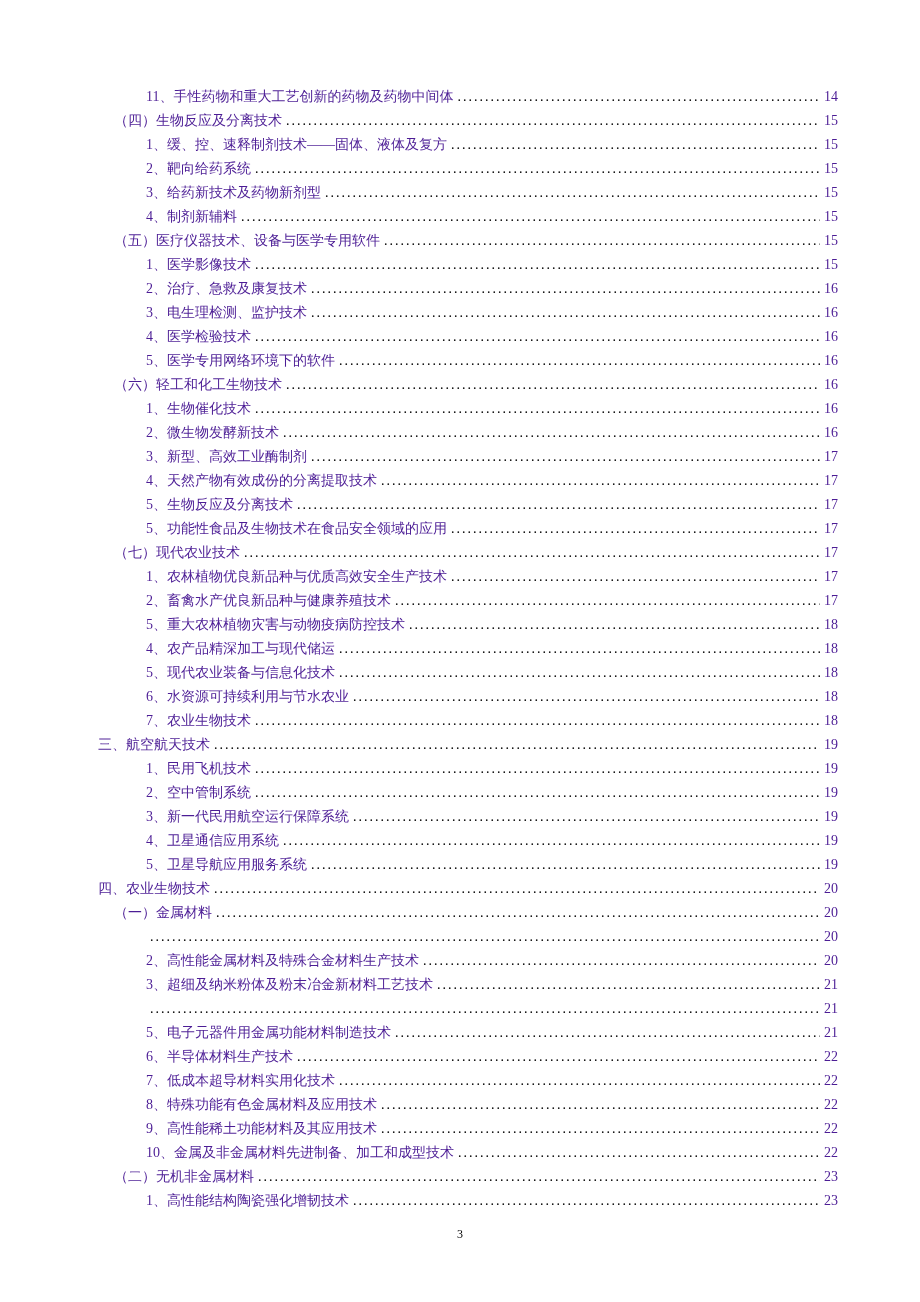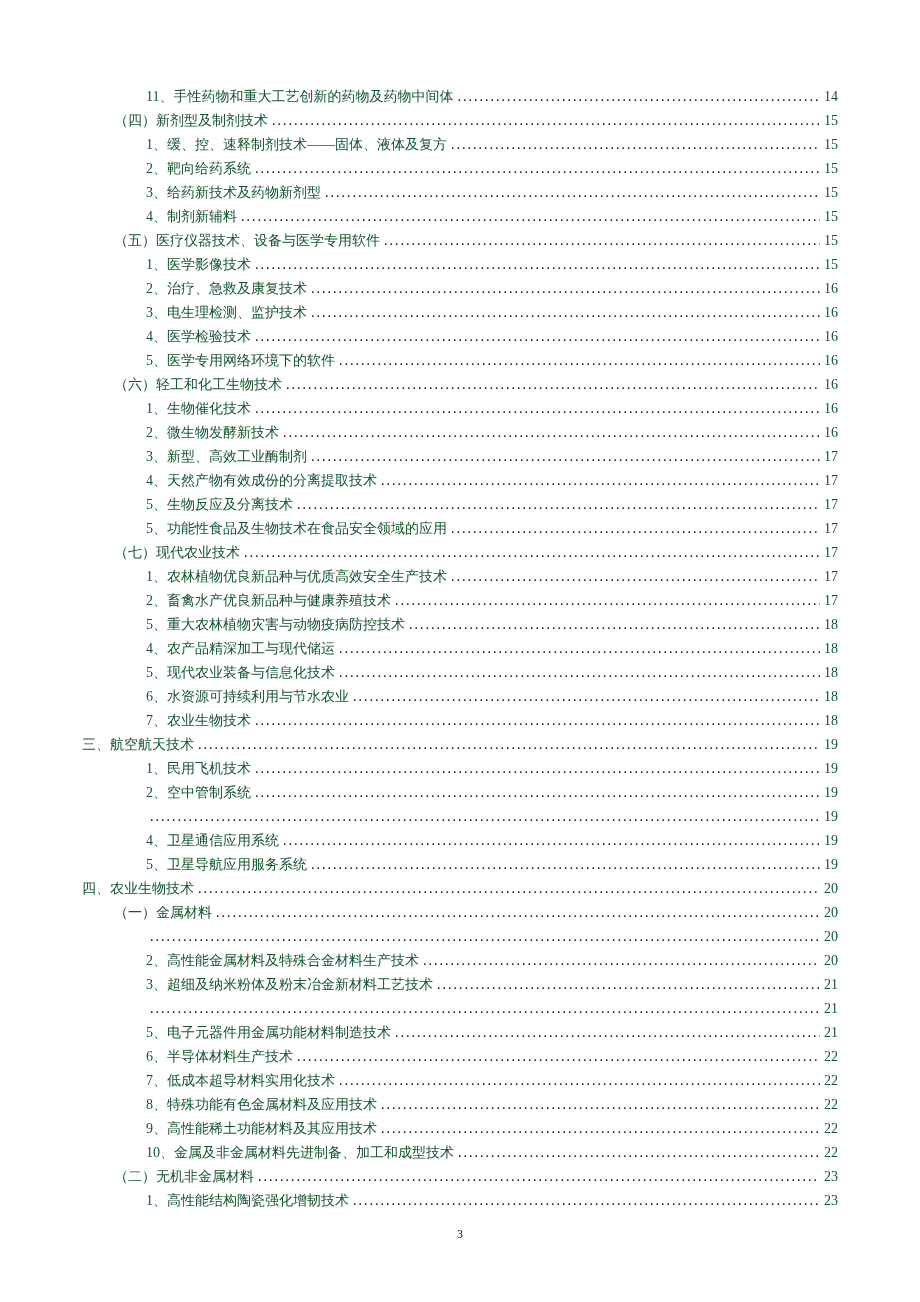--- a/index.html
+++ b/index.html
@@ -16,25 +16,25 @@
       padding: 85px 82px 40px 82px;
     }
     .toc-container {
       width: 100%;
     }
     .toc-entry {
       display: flex;
       align-items: baseline;
       line-height: 24px;
       font-size: 14px;
-      color: #14532d;
+      color: #4c1d95;
       white-space: nowrap;
     }
     .toc-entry.level-1 {
-      margin-left: 0px;
+      margin-left: 16px;
     }
     .toc-entry.level-2 {
       margin-left: 32px;
     }
     .toc-entry.level-3 {
       margin-left: 64px;
     }
     .toc-title {
       flex-shrink: 0;
     }
@@ -65,21 +65,21 @@
 </head>
 <body>
 
 <div class="toc-container">
     <div class="toc-entry level-3">
       <span class="toc-title">11、手性药物和重大工艺创新的药物及药物中间体</span>
       <span class="toc-dots"></span>
       <span class="toc-page">14</span>
     </div>
     <div class="toc-entry level-2">
-      <span class="toc-title">（四）新剂型及制剂技术</span>
+      <span class="toc-title">（四）生物反应及分离技术</span>
       <span class="toc-dots"></span>
       <span class="toc-page">15</span>
     </div>
     <div class="toc-entry level-3">
       <span class="toc-title">1、缓、控、速释制剂技术——固体、液体及复方</span>
       <span class="toc-dots"></span>
       <span class="toc-page">15</span>
     </div>
     <div class="toc-entry level-3">
       <span class="toc-title">2、靶向给药系统</span>
@@ -210,20 +210,21 @@
       <span class="toc-title">1、民用飞机技术</span>
       <span class="toc-dots"></span>
       <span class="toc-page">19</span>
     </div>
     <div class="toc-entry level-3">
       <span class="toc-title">2、空中管制系统</span>
       <span class="toc-dots"></span>
       <span class="toc-page">19</span>
     </div>
     <div class="toc-entry level-3">
+      <span class="toc-title">3、新一代民用航空运行保障系统</span>
       <span class="toc-dots"></span>
       <span class="toc-page">19</span>
     </div>
     <div class="toc-entry level-3">
       <span class="toc-title">4、卫星通信应用系统</span>
       <span class="toc-dots"></span>
       <span class="toc-page">19</span>
     </div>
     <div class="toc-entry level-3">
       <span class="toc-title">5、卫星导航应用服务系统</span>

